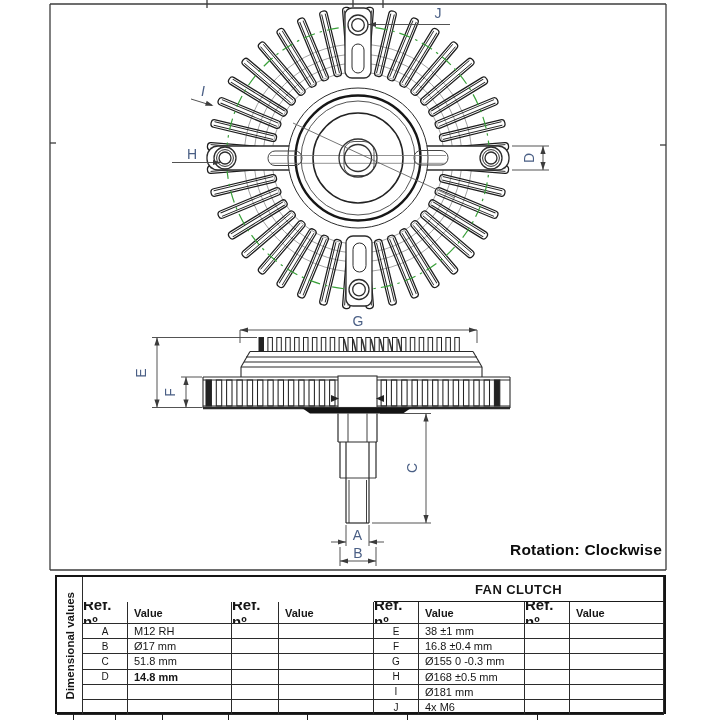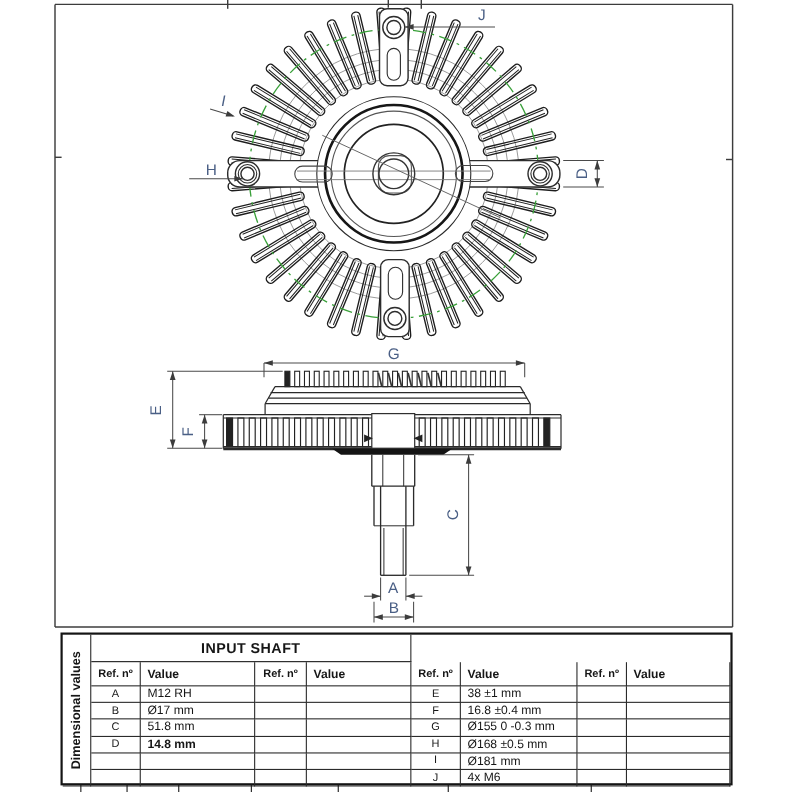--- a/index.html
+++ b/index.html
@@ -17,21 +17,21 @@
   .cell{border-right:1px solid #2b2b2b;border-bottom:1px solid #2b2b2b;
         display:flex;align-items:center;overflow:hidden;box-sizing:border-box;}
   .side{grid-column:1;grid-row:1/9;justify-content:center;}
   .side span{writing-mode:vertical-rl;transform:rotate(180deg);
         font-weight:bold;font-size:11.5px;white-space:nowrap;}
   .title{font-weight:bold;font-size:13px;justify-content:center;letter-spacing:.4px;
         border-bottom:1.5px solid #1a1a1a;}
   .hdr{font-weight:bold;font-size:9.5px;}
   .ref{justify-content:center;font-size:10px;}
   .val{padding-left:6px;font-size:11px;}
-  .hdr.ref{font-size:10px;}
+  .hdr.ref{font-size:15px;}
   .tick{position:absolute;width:1px;height:7px;top:713px;background:#1a1a1a;}
 </style>
 </head>
 <body>
 
 <div class="page">
 
 <svg id="dwg" width="720" height="720" viewBox="0 0 720 720">
 
   <g stroke="#3c3c3c" stroke-width="1.3">
@@ -458,26 +458,27 @@
     <text x="533.5" y="158" transform="rotate(-90 533.5 158)">D</text>
     <text x="358" y="326">G</text>
     <text x="146" y="373" transform="rotate(-90 146 373)">E</text>
     <text x="175" y="392.5" transform="rotate(-90 175 392.5)">F</text>
     <text x="416.5" y="468" transform="rotate(-90 416.5 468)">C</text>
     <text x="357.5" y="539.5">A</text>
     <text x="358" y="557.5">B</text>
   </g>
 </svg>
 
+<div class="rotation-note">Rotation: Clockwise</div>
 
 <div class="tbl" id="grid">
   <div class="cell side">
     <span>Dimensional values</span>
   </div>
-  <div class="cell title" style="grid-row:1;grid-column:2/6">INPUT SHAFT</div>
+  <div class="cell title" style="grid-row:1;grid-column:6/10">FAN CLUTCH</div>
 
   <div class="cell hdr ref" style="grid-row:2;grid-column:2">Ref. nº</div>
   <div class="cell hdr val" style="grid-row:2;grid-column:3">Value</div>
   <div class="cell hdr ref" style="grid-row:2;grid-column:4">Ref. nº</div>
   <div class="cell hdr val" style="grid-row:2;grid-column:5">Value</div>
   <div class="cell hdr ref" style="grid-row:2;grid-column:6">Ref. nº</div>
   <div class="cell hdr val" style="grid-row:2;grid-column:7">Value</div>
   <div class="cell hdr ref" style="grid-row:2;grid-column:8">Ref. nº</div>
   <div class="cell hdr val" style="grid-row:2;grid-column:9">Value</div>
 <div class="cell ref" style="grid-area: 3 / 2;">A</div>

